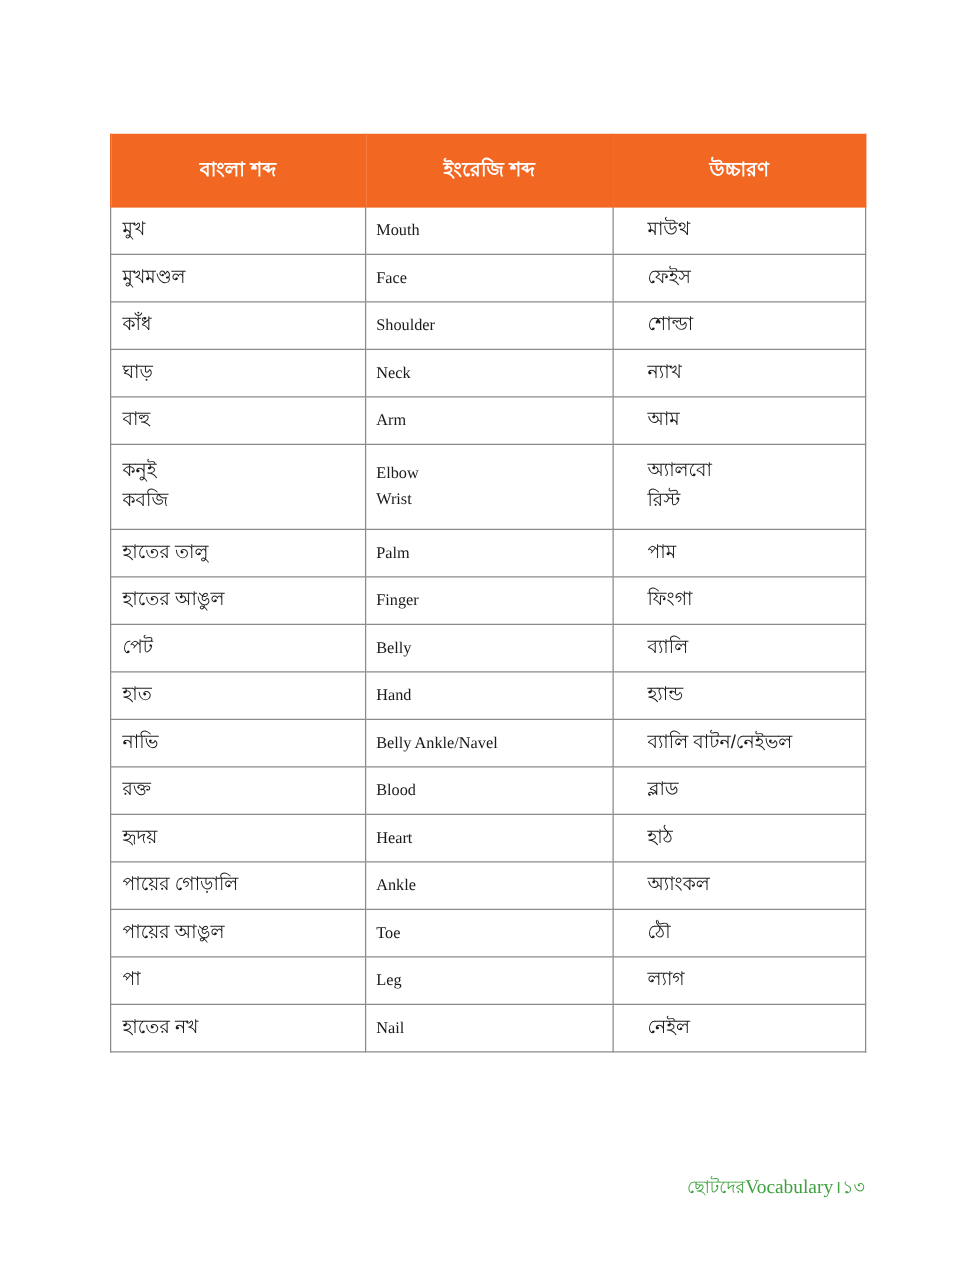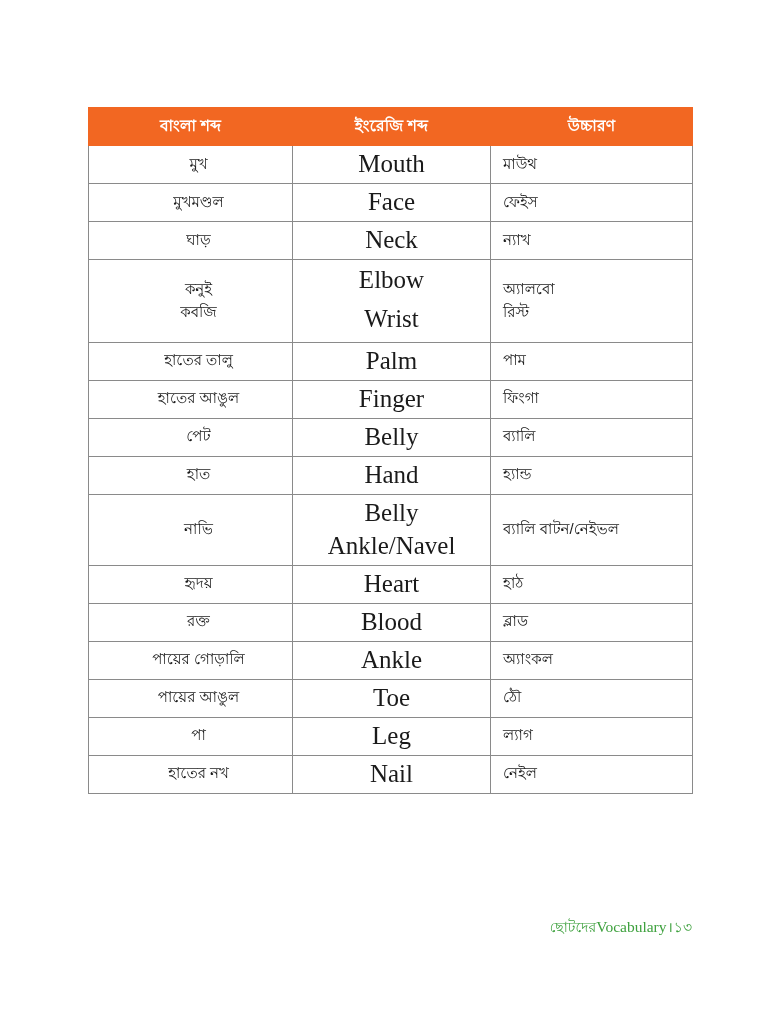--- a/index.html
+++ b/index.html
@@ -40,68 +40,66 @@
   .vocab-table thead th {
     background: #F26722;
     color: #ffffff;
     height: 33px;
     text-align: center;
     vertical-align: middle;
     font-family: "Liberation Sans", "DejaVu Sans", sans-serif;
     font-weight: bold;
     font-size: 15.5px;
     border: 1px solid #F26722;
-    padding: 2px;
+    padding: 12px;
     letter-spacing: 0.2px;
   }
 
   .vocab-table tbody td {
     border: 1px solid #8a8a8a;
     height: 33px;
     padding: 1px 8px 3px 8px;
     vertical-align: middle;
     font-size: 16px;
     color: #1a1a1a;
     line-height: 1.32;
     background: #ffffff;
   }
 
   .vocab-table tbody td.bangla {
     font-family: "Liberation Sans", "DejaVu Sans", sans-serif;
     font-size: 15px;
-    padding-left: 24px;
-    text-align: center;
+    padding-left: 9px;
   }
 
   .vocab-table tbody td.english {
     font-family: "Liberation Serif", "DejaVu Serif", serif;
-    font-size: 25px;
-    text-align: center;
+    font-size: 13px;
   }
 
   .vocab-table tbody td.pron {
     font-family: "Liberation Sans", "DejaVu Sans", sans-serif;
     font-size: 15px;
-    padding-left: 12px;
+    padding-left: 27px;
   }
 
   .vocab-table tbody tr.tall td {
     height: 63px;
     vertical-align: middle;
   }
 
   .stack-line {
     display: block;
     line-height: 1.55;
   }
 
   .footer {
     position: absolute;
     right: 89px;
-    top: 916px;
+    top: 938px;
     font-family: "Liberation Serif", "DejaVu Serif", serif;
     font-size: 15px;
     color: #3EA13E;
     white-space: nowrap;
   }
   .footer .f-bn {
     font-family: "Liberation Sans", "DejaVu Sans", sans-serif;
     font-size: 14px;
   }
   .footer .f-en {
@@ -141,23 +139,33 @@
           <td class="bangla">মুখ</td>
           <td class="english">Mouth</td>
           <td class="pron">মাউথ</td>
         </tr>
         <tr>
           <td class="bangla">মুখমণ্ডল</td>
           <td class="english">Face</td>
           <td class="pron">ফেইস</td>
         </tr>
         <tr>
+          <td class="bangla">কাঁধ</td>
+          <td class="english">Shoulder</td>
+          <td class="pron">শোল্ডা</td>
+        </tr>
+        <tr>
           <td class="bangla">ঘাড়</td>
           <td class="english">Neck</td>
           <td class="pron">ন্যাখ</td>
+        </tr>
+        <tr>
+          <td class="bangla">বাহু</td>
+          <td class="english">Arm</td>
+          <td class="pron">আম</td>
         </tr>
         <tr class="tall">
           <td class="bangla">
             <span class="stack-line">কনুই</span>
             <span class="stack-line">কবজি</span>
           </td>
           <td class="english">
             <span class="stack-line">Elbow</span>
             <span class="stack-line">Wrist</span>
           </td>
@@ -185,30 +193,30 @@
           <td class="bangla">হাত</td>
           <td class="english">Hand</td>
           <td class="pron">হ্যান্ড</td>
         </tr>
         <tr>
           <td class="bangla">নাভি</td>
           <td class="english">Belly Ankle/Navel</td>
           <td class="pron">ব্যালি বাটন/নেইভল</td>
         </tr>
         <tr>
+          <td class="bangla">রক্ত</td>
+          <td class="english">Blood</td>
+          <td class="pron">ব্লাড</td>
+        </tr>
+        <tr>
           <td class="bangla">হৃদয়</td>
           <td class="english">Heart</td>
           <td class="pron">হাঠ</td>
         </tr>
         <tr>
-          <td class="bangla">রক্ত</td>
-          <td class="english">Blood</td>
-          <td class="pron">ব্লাড</td>
-        </tr>
-        <tr>
           <td class="bangla">পায়ের গোড়ালি</td>
           <td class="english">Ankle</td>
           <td class="pron">অ্যাংকল</td>
         </tr>
         <tr>
           <td class="bangla">পায়ের আঙুল</td>
           <td class="english">Toe</td>
           <td class="pron">ঠৌ</td>
         </tr>
         <tr>

